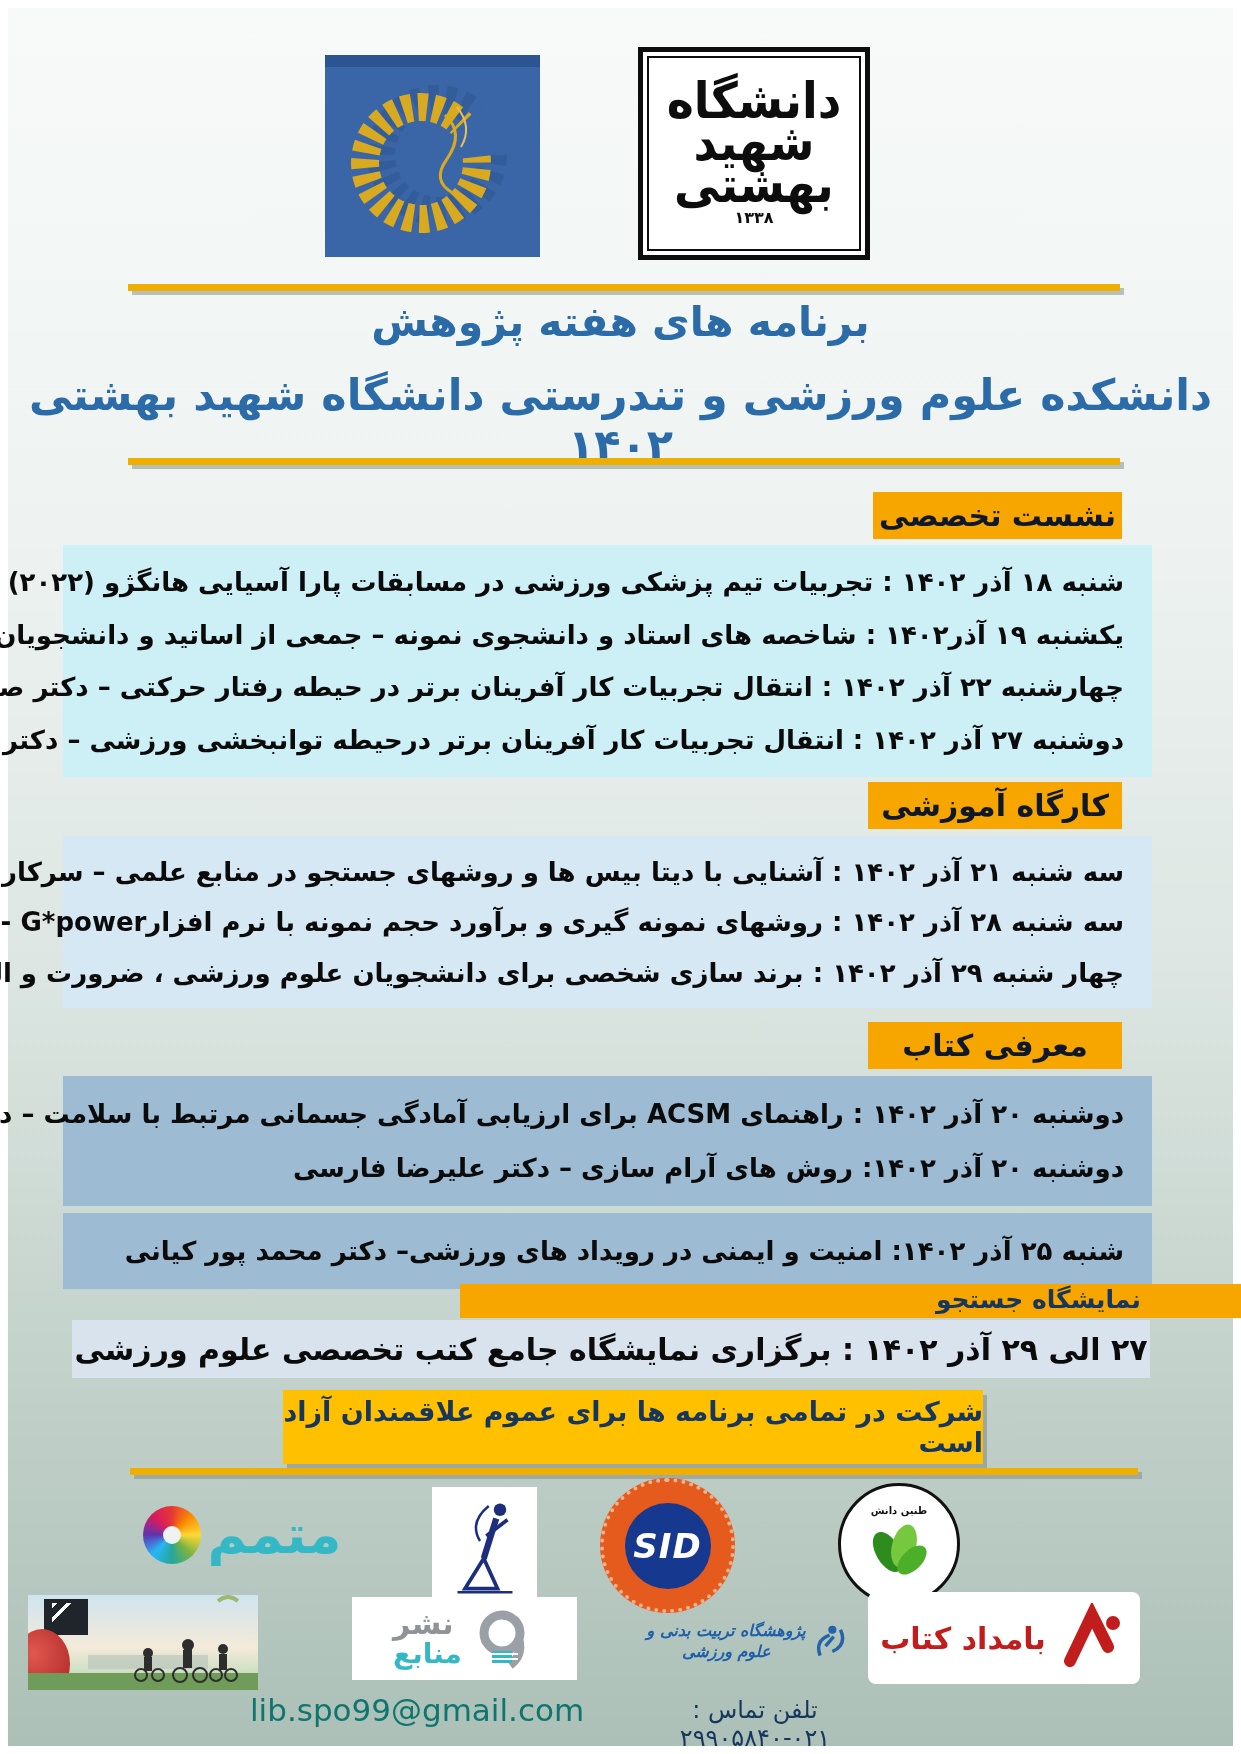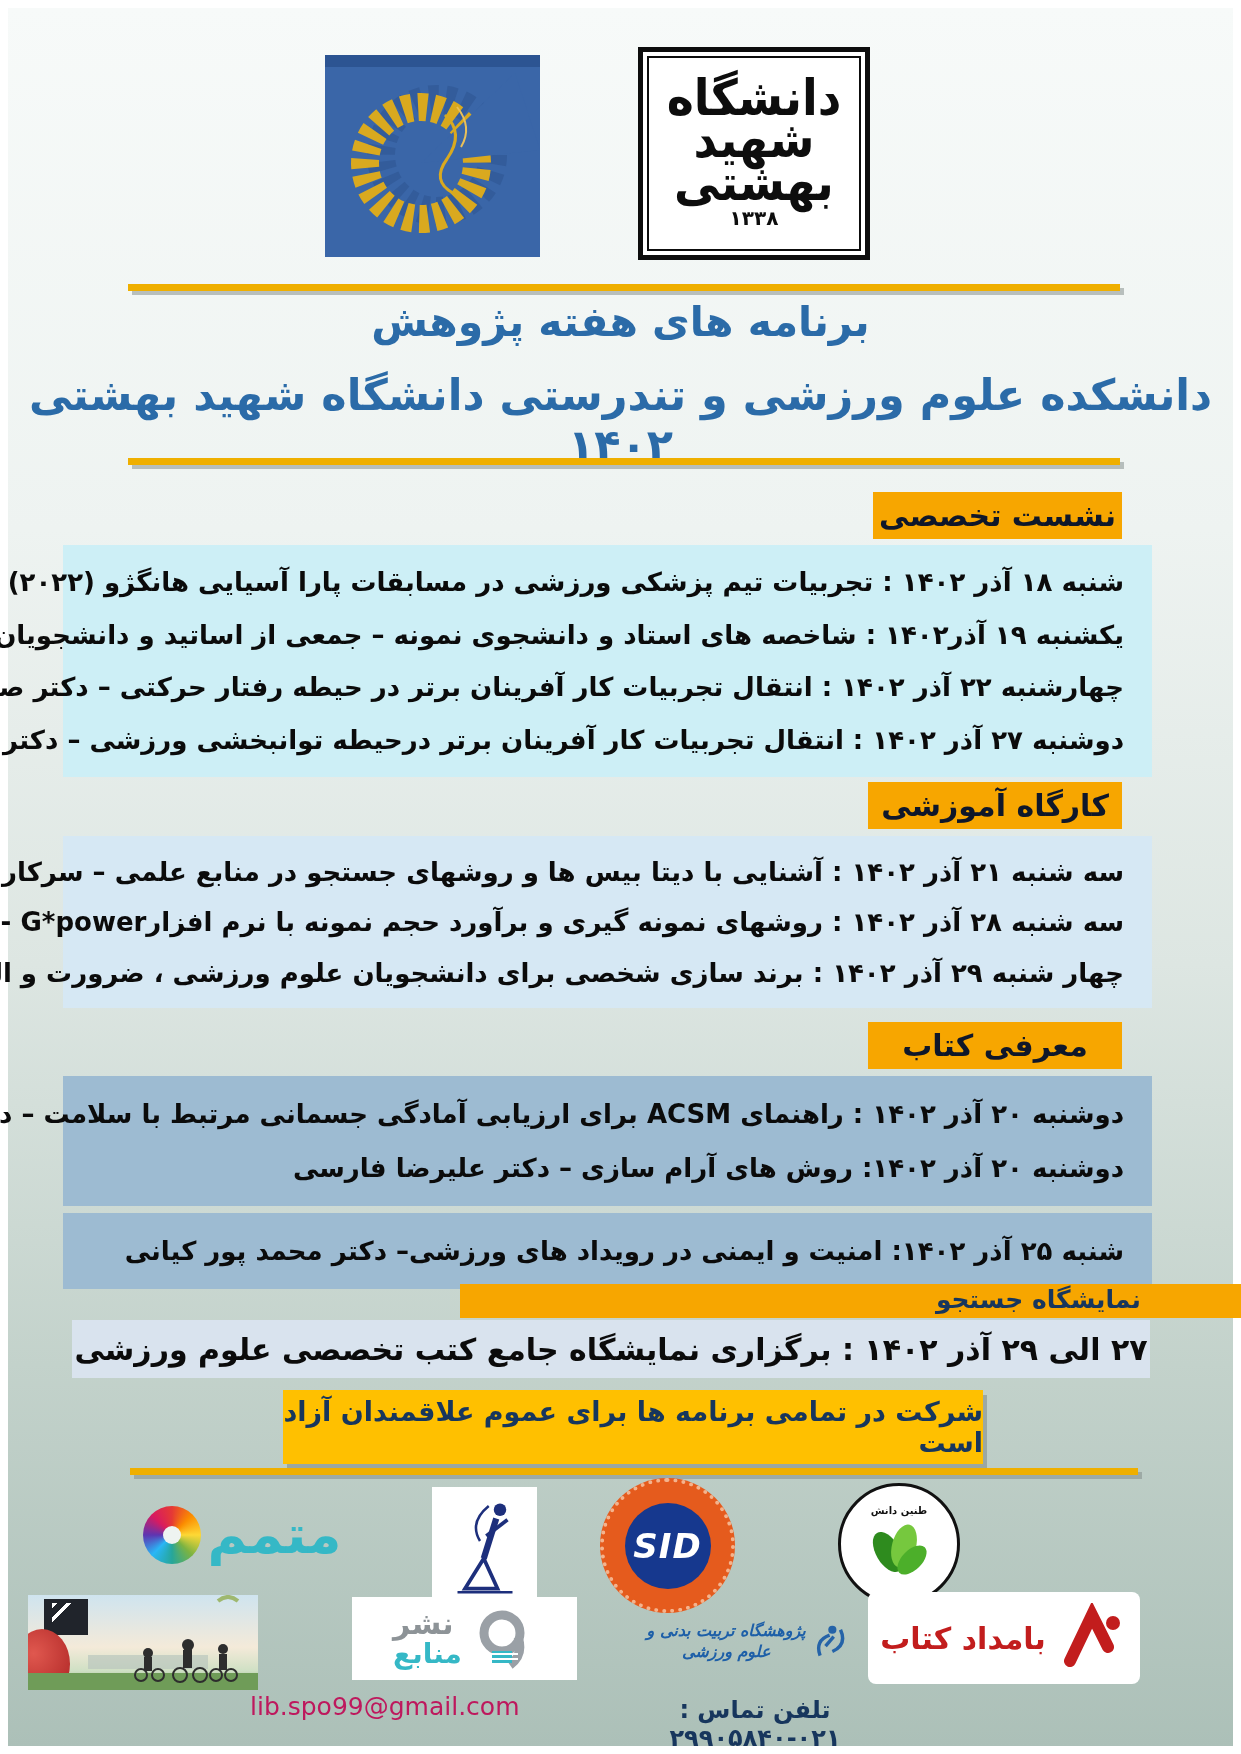--- a/index.html
+++ b/index.html
@@ -9,21 +9,21 @@
   .canvas { position:absolute; left:8px; top:8px; right:8px; bottom:8px;
             background:linear-gradient(180deg,#f7faf9 0%,#eef3f1 30%,#dde6e2 55%,#c3d2cb 78%,#acc0b8 100%); }
 
   
   .rw-logo { position:absolute; left:325px; top:55px; width:215px; height:202px; }
   .sbu-logo { position:absolute; left:638px; top:47px; width:232px; height:213px;
               background:#ffffff; border:5px solid #0d0d0d; padding:4px; }
   .sbu-inner { width:100%; height:100%; border:2px solid #0d0d0d; display:flex; flex-direction:column;
                align-items:center; justify-content:center; color:#0d0d0d; }
   .sbu-line { font-size:46px; font-weight:bold; line-height:0.92; letter-spacing:-2px; transform:scaleY(1.08); }
-  .sbu-year { font-size:20px; font-weight:bold; margin-top:2px; }
+  .sbu-year { font-size:16px; font-weight:bold; margin-top:2px; }
 
   
   .rule { position:absolute; height:7px; background:#efaf00; box-shadow:4px 4px 0 rgba(125,136,133,0.5); }
   .rule1 { left:128px; top:284px; width:992px; }
   .rule2 { left:128px; top:458px; width:992px; }
   .rule3 { left:130px; top:1468px; width:1008px; }
 
   
   .title { position:absolute; left:0; width:100%; text-align:center; color:#2b6ba8; font-weight:bold; direction:rtl; }
   .t1 { top:298px; font-size:41px; }
@@ -87,22 +87,22 @@
   .virast-w1 { color:#8d9397; font-size:30px; font-weight:bold; letter-spacing:6px; line-height:1; }
   .virast-w2 { color:#35b8c6; font-size:28px; font-weight:bold; letter-spacing:4px; line-height:1.05; }
   .rii { left:640px; top:1598px; width:205px; height:88px; gap:4px; flex-direction:row-reverse; }
   .rii-label { color:#1d5fa8; font-size:16px; font-weight:bold; font-style:italic; text-align:center;
                direction:rtl; line-height:1.3; }
   .bamdad { left:868px; top:1592px; width:272px; height:92px; background:#ffffff; border-radius:8px;
             gap:12px; flex-direction:row-reverse; }
   .bamdad-word { color:#c21d1d; font-size:30px; font-weight:bold; direction:rtl; }
 
   
-  .email { position:absolute; left:250px; top:1692px; font-size:25px; color:#be185d; }
-  .phone { position:absolute; left:615px; top:1696px; width:280px; font-size:24px; font-weight:bold;
+  .email { position:absolute; left:250px; top:1692px; font-size:31px; color:#0f766e; }
+  .phone { position:absolute; left:615px; top:1696px; width:280px; font-size:24px; font-weight:normal;
            color:#17365d; direction:rtl; text-align:center; }
 </style>
 </head>
 <body>
 
 <div class="page">
   <div class="canvas"></div>
 
   <div class="rw-logo">
     <svg width="215" height="202" viewBox="0 0 215 202">

